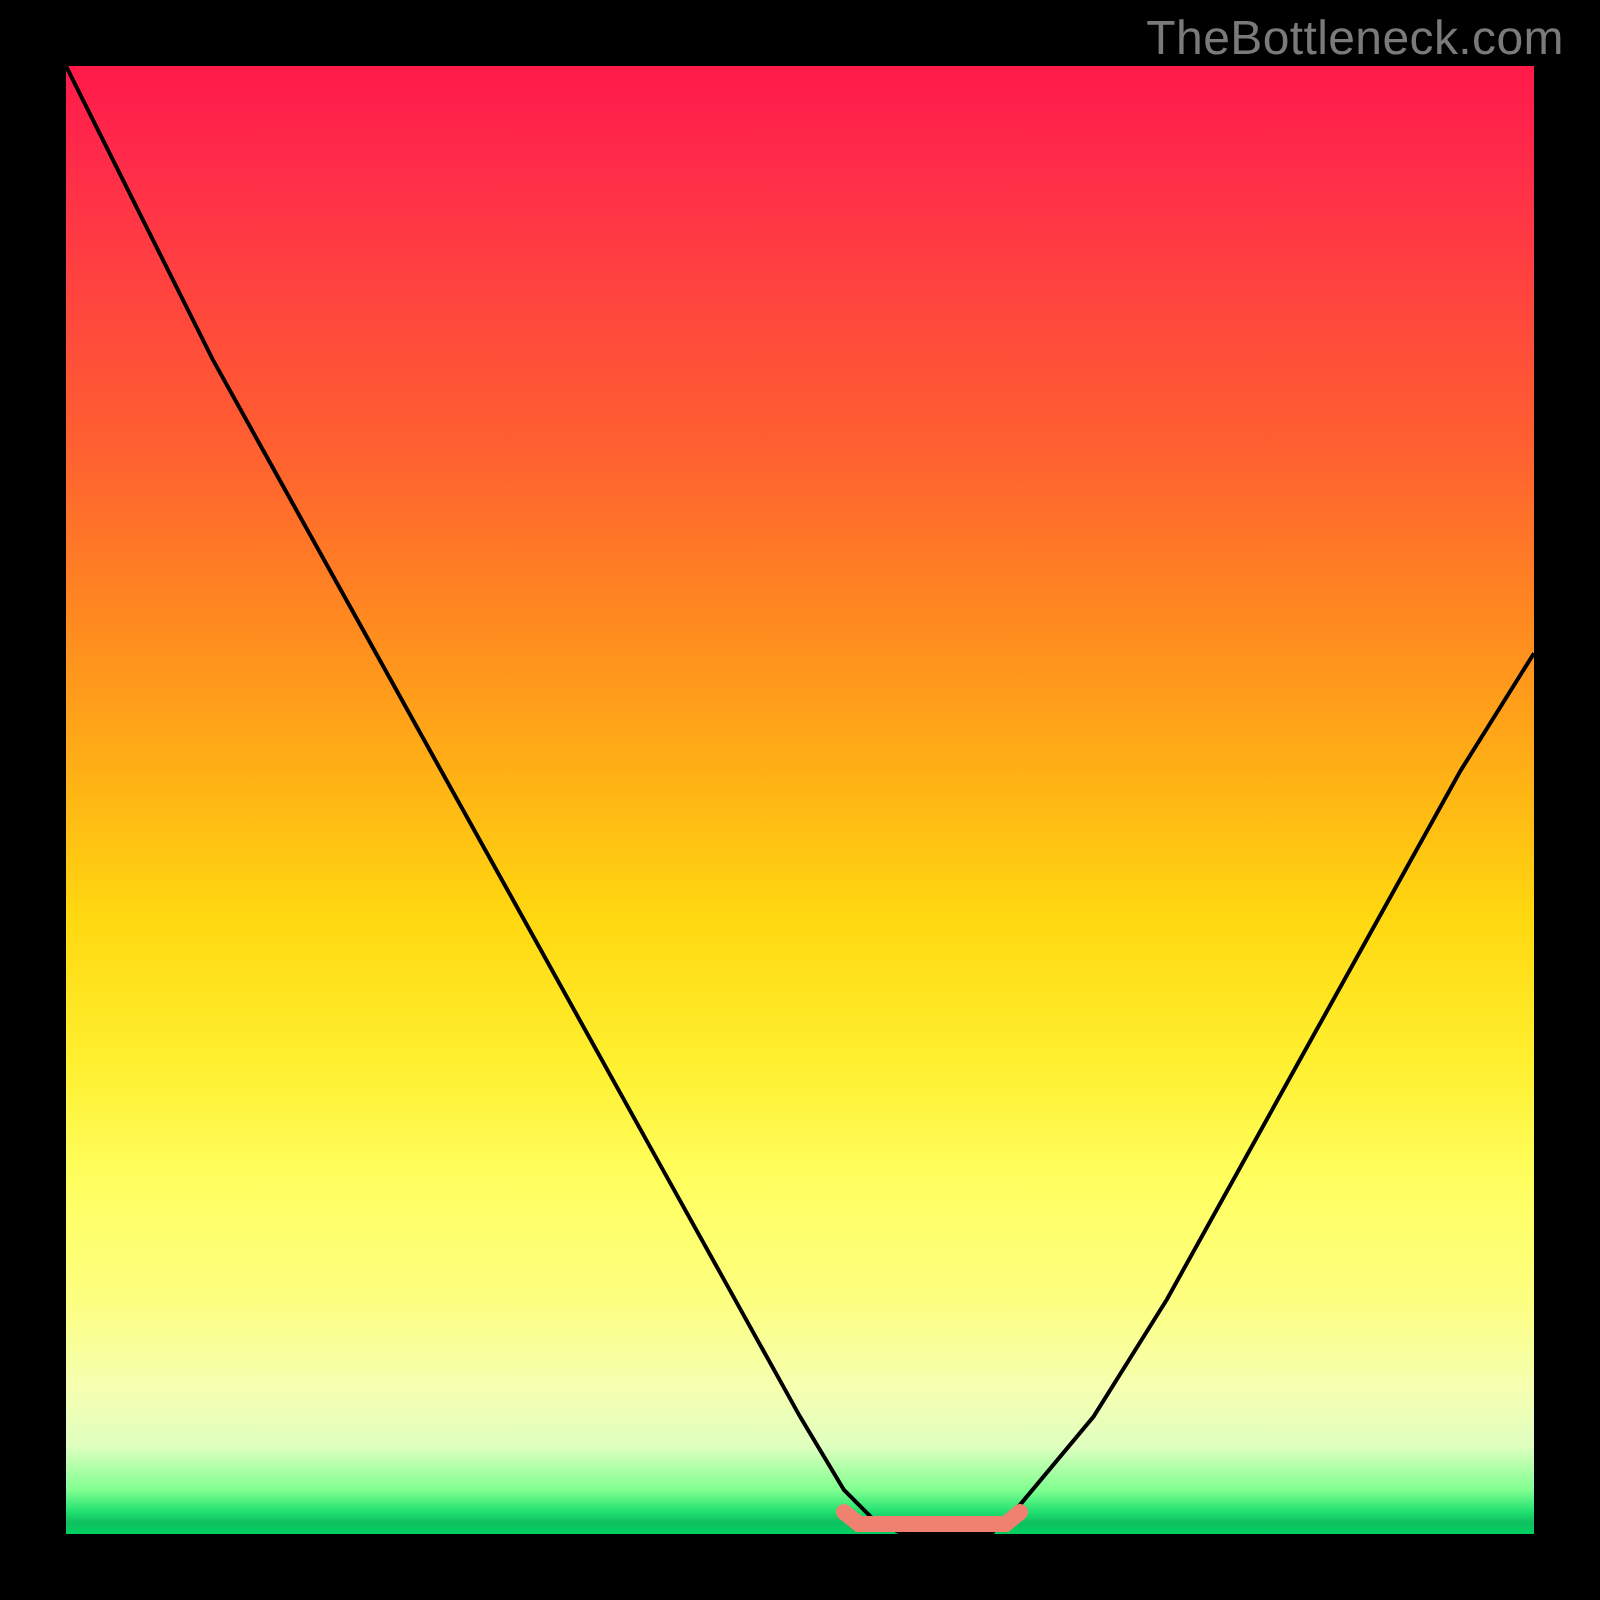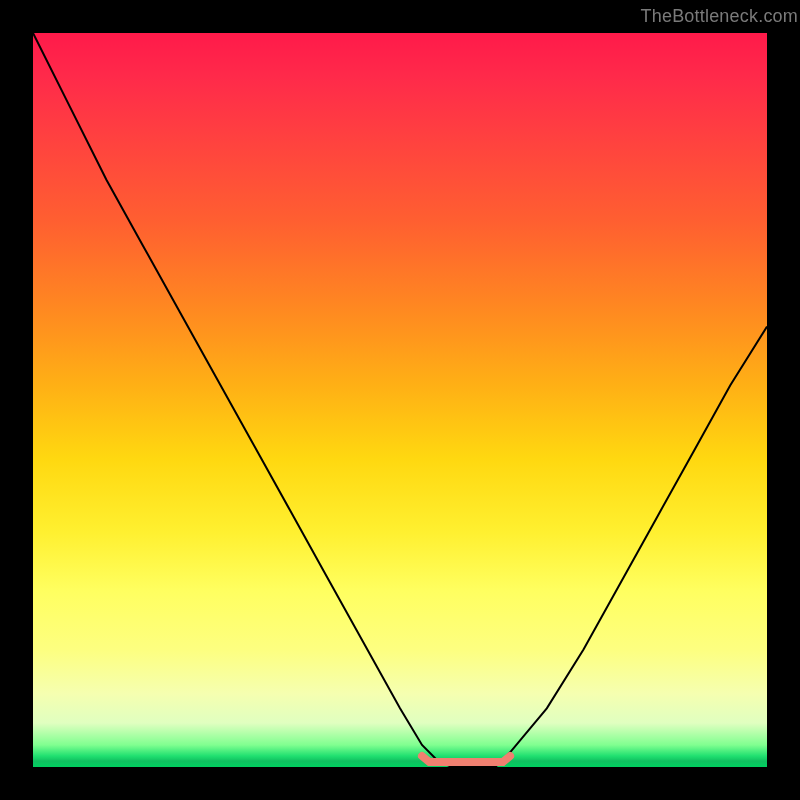--- a/index.html
+++ b/index.html
@@ -49,23 +49,23 @@
   }
   .line-svg {
     position: absolute;
     inset: 0;
     width: 734px;
     height: 734px;
   }
   .watermark {
     position: absolute;
     top: 6px;
-    right: 2px;
+    right: 18px;
     color: #7a7a7a;
-    font-size: 18px;
+    font-size: 24px;
     letter-spacing: 0.2px;
     user-select: none;
   }
 </style>
 </head>
 <body>
 
 <div class="chart-container">
 
   <div class="plot-area">

